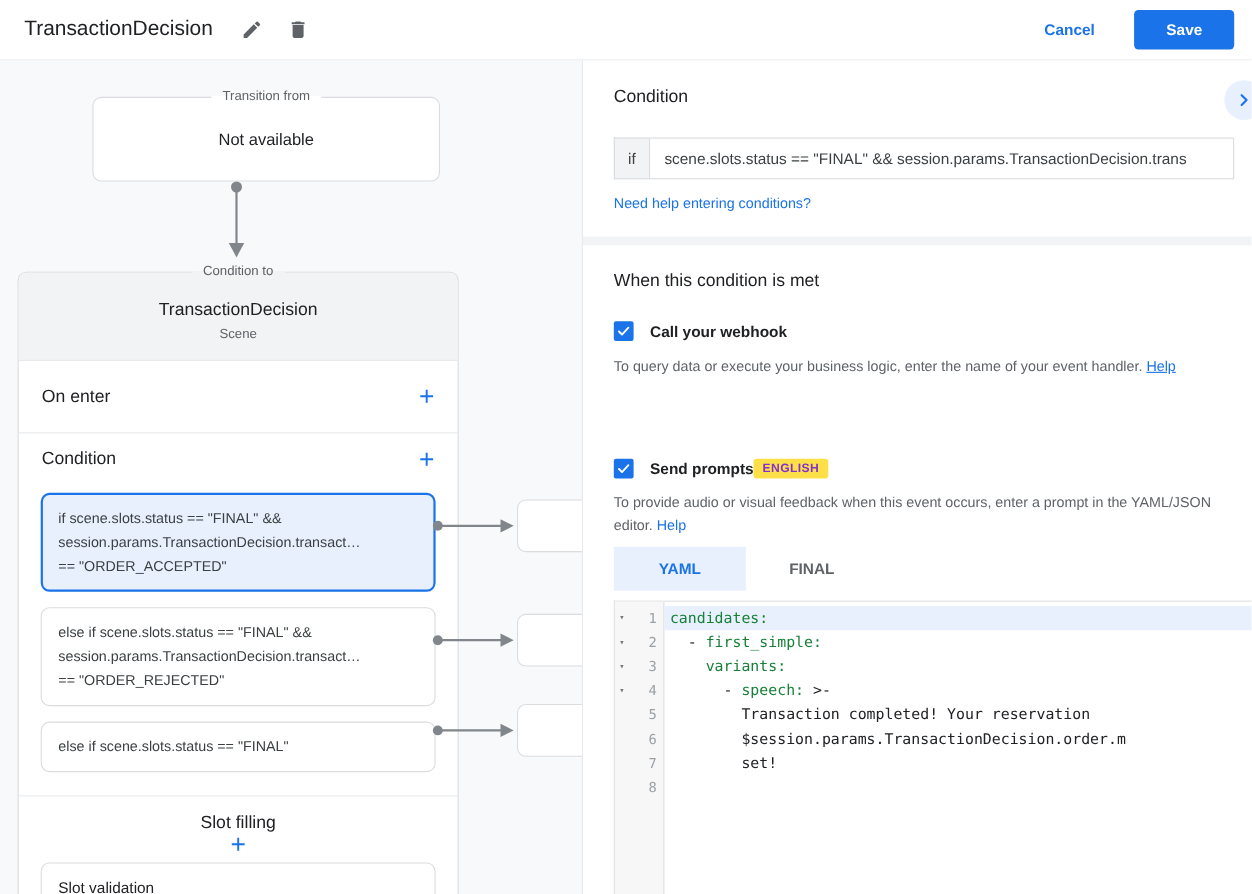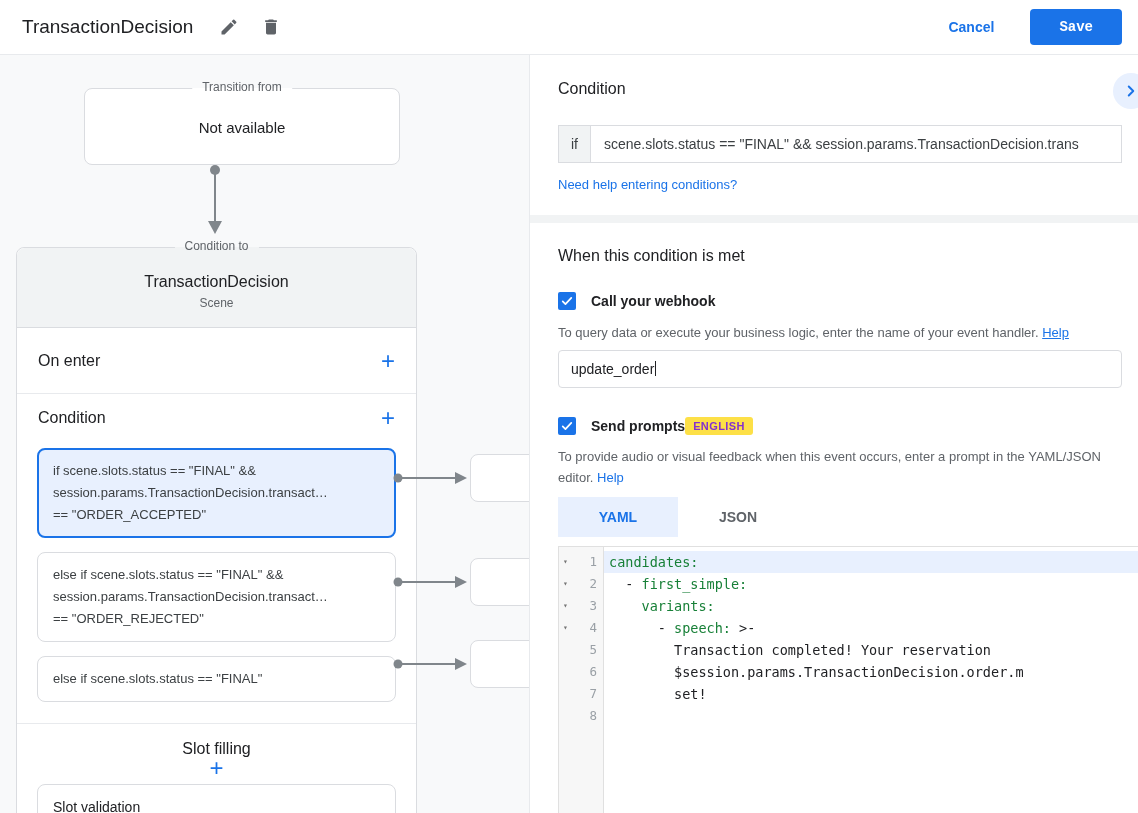--- a/index.html
+++ b/index.html
@@ -12,21 +12,21 @@
   .topbar{position:absolute;top:0;left:0;width:1138px;height:55px;background:#fff;
     border-bottom:1px solid #e8eaed;display:flex;align-items:center;justify-content:space-between;
     padding:0 16px 0 22px;}
   .title-group{display:flex;align-items:center;}
   .page-title{font-size:19px;font-weight:400;color:#202124;margin-right:22px;}
   .icon-btn{background:none;border:none;cursor:pointer;color:#5f6368;padding:4px;margin-right:14px;
     display:flex;align-items:center;}
   .actions{display:flex;align-items:center;}
   .cancel-btn{color:#1a73e8;font-size:14px;font-weight:bold;background:none;border:none;cursor:pointer;margin-right:36px;}
   .save-btn{background:#1a73e8;color:#fff;font-size:14px;font-weight:bold;border:none;border-radius:4px;
-    padding:10px 29px;cursor:pointer;font-family:Liberation Mono, monospace;}
+    padding:10px 29px;cursor:pointer;}
   
   .canvas{position:absolute;top:55px;left:0;width:530px;height:758px;background:#f8f9fa;
     overflow:hidden;border-right:1px solid #e8eaed;}
   .tfrom{position:absolute;left:84px;top:33px;width:316px;height:77px;background:#fff;
     border:1px solid #dadce0;border-radius:8px;}
   .legend{position:absolute;top:-9px;left:50%;transform:translateX(-50%);font-size:12px;color:#5f6368;
     padding:0 10px;white-space:nowrap;background:linear-gradient(to bottom,#f8f9fa 55%,#ffffff 45%);}
   .legend.on-gray{background:linear-gradient(to bottom,#f8f9fa 55%,#f1f3f4 45%);}
   .tfrom-text{position:absolute;top:30px;width:100%;text-align:center;font-size:15px;color:#202124;}
   .connectors{position:absolute;left:0;top:0;width:530px;height:758px;pointer-events:none;z-index:3;}
@@ -219,42 +219,39 @@
           <svg width="14" height="14" viewBox="0 0 18 18" fill="none" stroke="#ffffff" stroke-width="2.2" stroke-linecap="round" stroke-linejoin="round">
               <path d="M3.5 9.5l3.5 3.5 7.5-8"></path>
             </svg>
         </span>
       </span>
       <span class="check-label">Call your webhook</span>
     </div>
     <div class="desc" style="top:268px;">
       <span>To query data or execute your business logic, enter the name of your event handler. </span><a class="hlink">Help</a>
     </div>
-    <div class="text-input">
-      <span>update_order</span><span class="caret"></span>
-    </div>
 
     <div class="check-row" style="top:362px;">
       <span class="checkbox">
         <span style="display:flex;">
           <svg width="14" height="14" viewBox="0 0 18 18" fill="none" stroke="#ffffff" stroke-width="2.2" stroke-linecap="round" stroke-linejoin="round">
               <path d="M3.5 9.5l3.5 3.5 7.5-8"></path>
             </svg>
         </span>
       </span>
       <span class="check-label">Send prompts</span>
       <span class="badge">ENGLISH</span>
     </div>
     <div class="desc" style="top:392px;width:556px;">
       <span>To provide audio or visual feedback when this event occurs, enter a prompt in the YAML/JSON editor. </span><a class="hlink plain">Help</a>
     </div>
 
     <div class="tabs">
       <div class="tab active">YAML</div>
-      <div class="tab">JSON</div>
+      <div class="tab">FINAL</div>
     </div>
 
     <div class="editor">
       <div class="gutter-col"></div>
       <div class="ed-rows">
         <div class="ed-row">
           <span class="gcell">
               <span class="fold">▾</span>
               <span class="lnum">1</span>
             </span>

